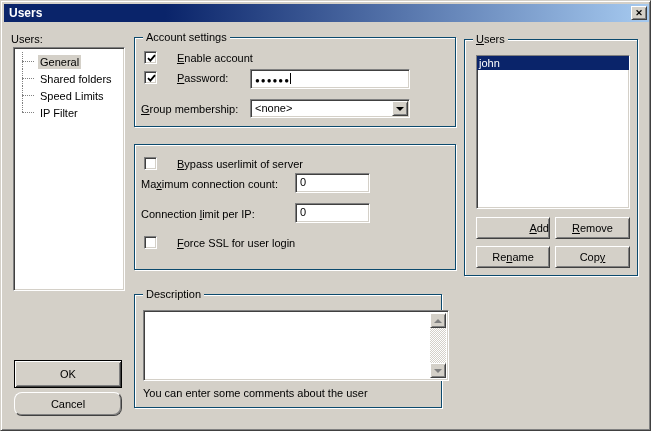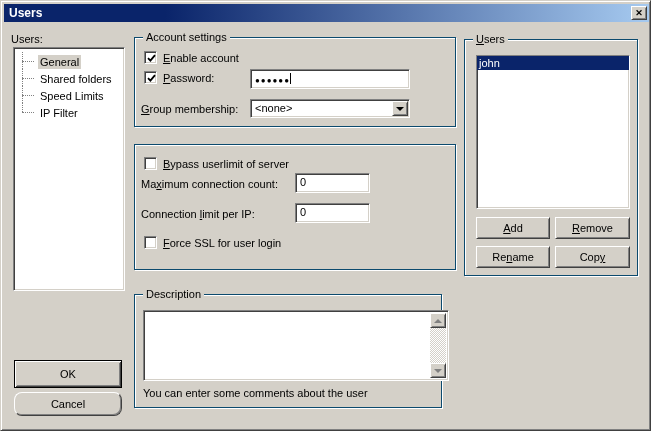--- a/index.html
+++ b/index.html
@@ -59,21 +59,21 @@
   
   .checkbox-row { position:absolute; display:flex; align-items:center; }
   .checkbox {
     width:13px; height:13px; background:#fff; position:relative;
     border:1px solid; border-color:#808080 #FFFFFF #FFFFFF #808080;
     box-shadow: inset 1px 1px 0 #404040, inset -1px -1px 0 #D4D0C8;
     flex:none;
   }
   .checkbox svg { position:absolute; left:2px; top:2px; display:none; }
   .checkbox.checked svg { display:block; }
-  .checkbox-row .cb-label { margin-left:6px; white-space:nowrap; }
+  .checkbox-row .cb-label { margin-left:20px; white-space:nowrap; }
   
   .edit { position:absolute; padding:2px 4px; font-size:11px; overflow:hidden; white-space:nowrap; }
   .password-dots { font-size:8px; letter-spacing:1px; position:relative; top:1px; font-weight:bold; }
   .caret { display:inline-block; width:1px; height:11px; background:#000; vertical-align:-2px; }
   
   .combo { position:absolute; }
   .combo .combo-value { position:absolute; left:4px; top:2px; }
   .combo .combo-btn {
     position:absolute; right:1px; top:1px; bottom:1px; width:16px;
     background:#D4D0C8;
@@ -225,21 +225,21 @@
 
   <div class="groupbox" style="left:463px; top:38px; width:174px; height:237px;">
     <span class="groupbox-title"><span></span><span class="u">U</span><span>sers</span></span>
 
     <div class="listbox sunken" style="left:11px; top:15px; width:154px; height:154px;">
       <div class="list-item selected">
         <span>john</span>
       </div>
     </div>
 
-    <div class="btn" style="left:11px; top:177px; width:74px; height:22px;">
+    <div class="btn" style="left:11px; top:177px; width:74px; height:22px;justify-content:flex-end;">
       <span><span></span><span class="u">A</span><span>dd</span></span>
     </div>
     <div class="btn" style="left:90px; top:177px; width:75px; height:22px;">
       <span><span></span><span class="u">R</span><span>emove</span></span>
     </div>
     <div class="btn" style="left:11px; top:206px; width:74px; height:22px;">
       <span><span>Re</span><span class="u">n</span><span>ame</span></span>
     </div>
     <div class="btn" style="left:90px; top:206px; width:75px; height:22px;">
       <span><span>Cop</span><span class="u">y</span><span></span></span>

